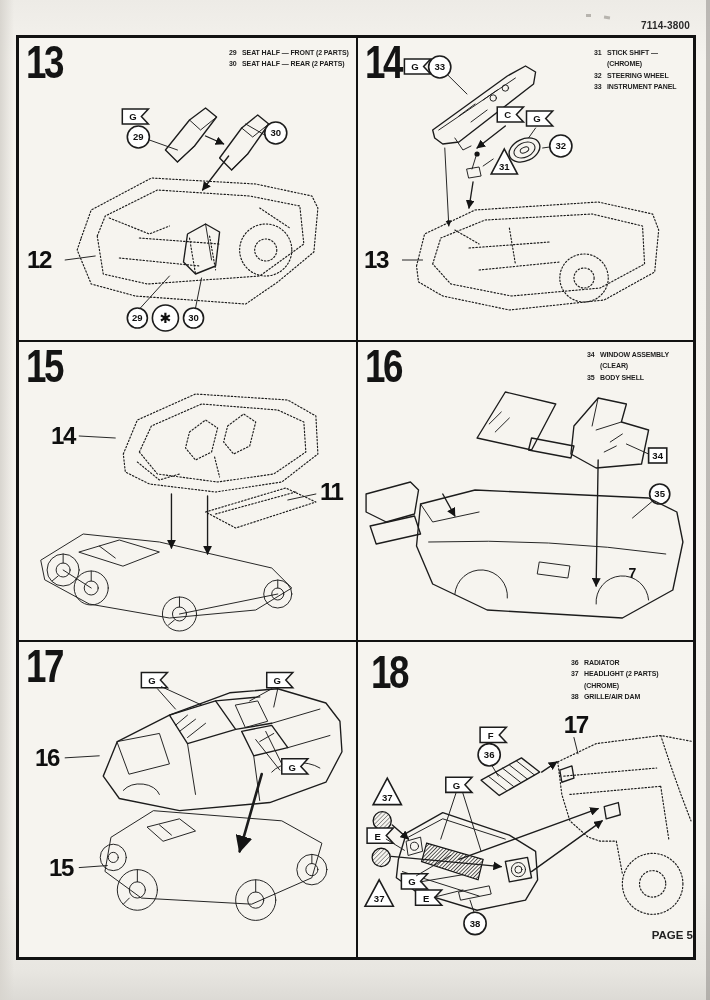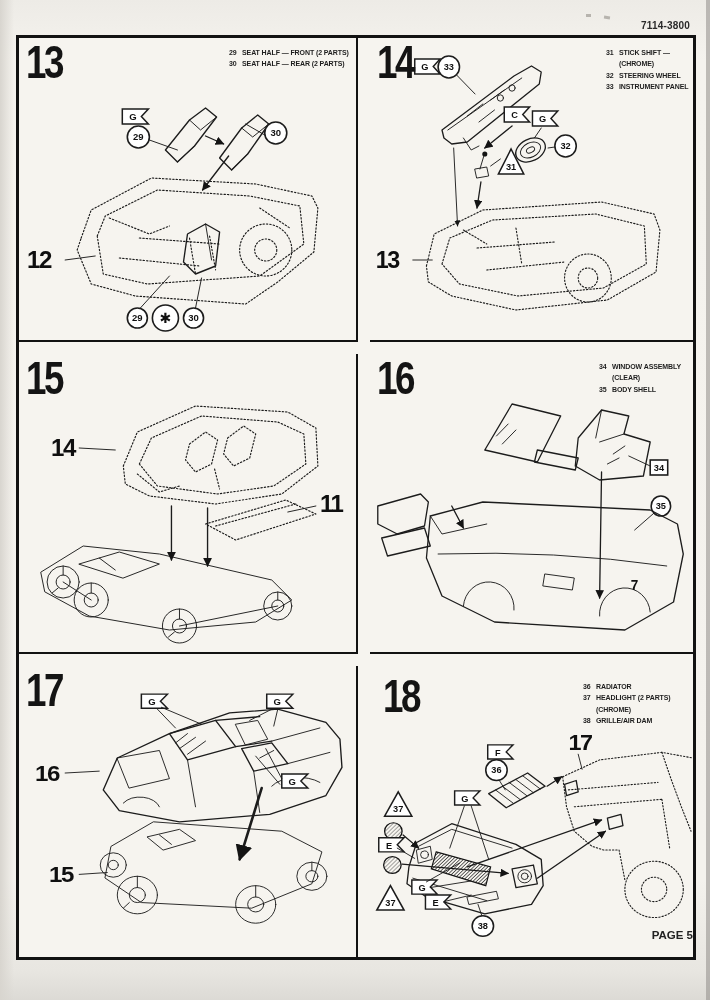--- a/index.html
+++ b/index.html
@@ -14,21 +14,21 @@
   }
   .paper::before{content:"";position:absolute;left:0;top:0;width:14px;height:100%;
     background:linear-gradient(90deg,#d8d5cf,rgba(244,242,237,0));}
   .scan-edge{position:absolute;right:0;top:0;width:4px;height:100%;background:#8f8d89;opacity:.55;}
   .speck{position:absolute;background:#b7b4ae;}
   .doc-number{position:absolute;top:20px;right:20px;font-size:10px;font-weight:700;color:#2a2a2a;letter-spacing:.2px;}
   .page-label{position:absolute;top:929px;right:17px;font-size:11.5px;font-weight:700;color:#222;}
   .sheet{
     position:absolute;left:16px;top:35px;width:674px;height:919px;
     border:3px solid #121212;background:#f6f4ef;
-    display:grid;grid-template-columns:339px 1fr;grid-template-rows:304px 300px 1fr;gap:12px;
+    display:grid;grid-template-columns:339px 1fr;grid-template-rows:304px 300px 1fr;
   }
   .panel{position:relative;box-sizing:border-box;}
   .panel.br{border-right:2px solid #121212;}
   .panel.bb{border-bottom:2px solid #121212;}
   .step{
     position:absolute;top:0;left:7px;z-index:3;
     font-size:46px;font-weight:700;color:#141414;letter-spacing:-3px;
     transform:scaleX(.8);transform-origin:0 0;line-height:1.05;
   }
   .step.shift{left:13px;top:6px;}

